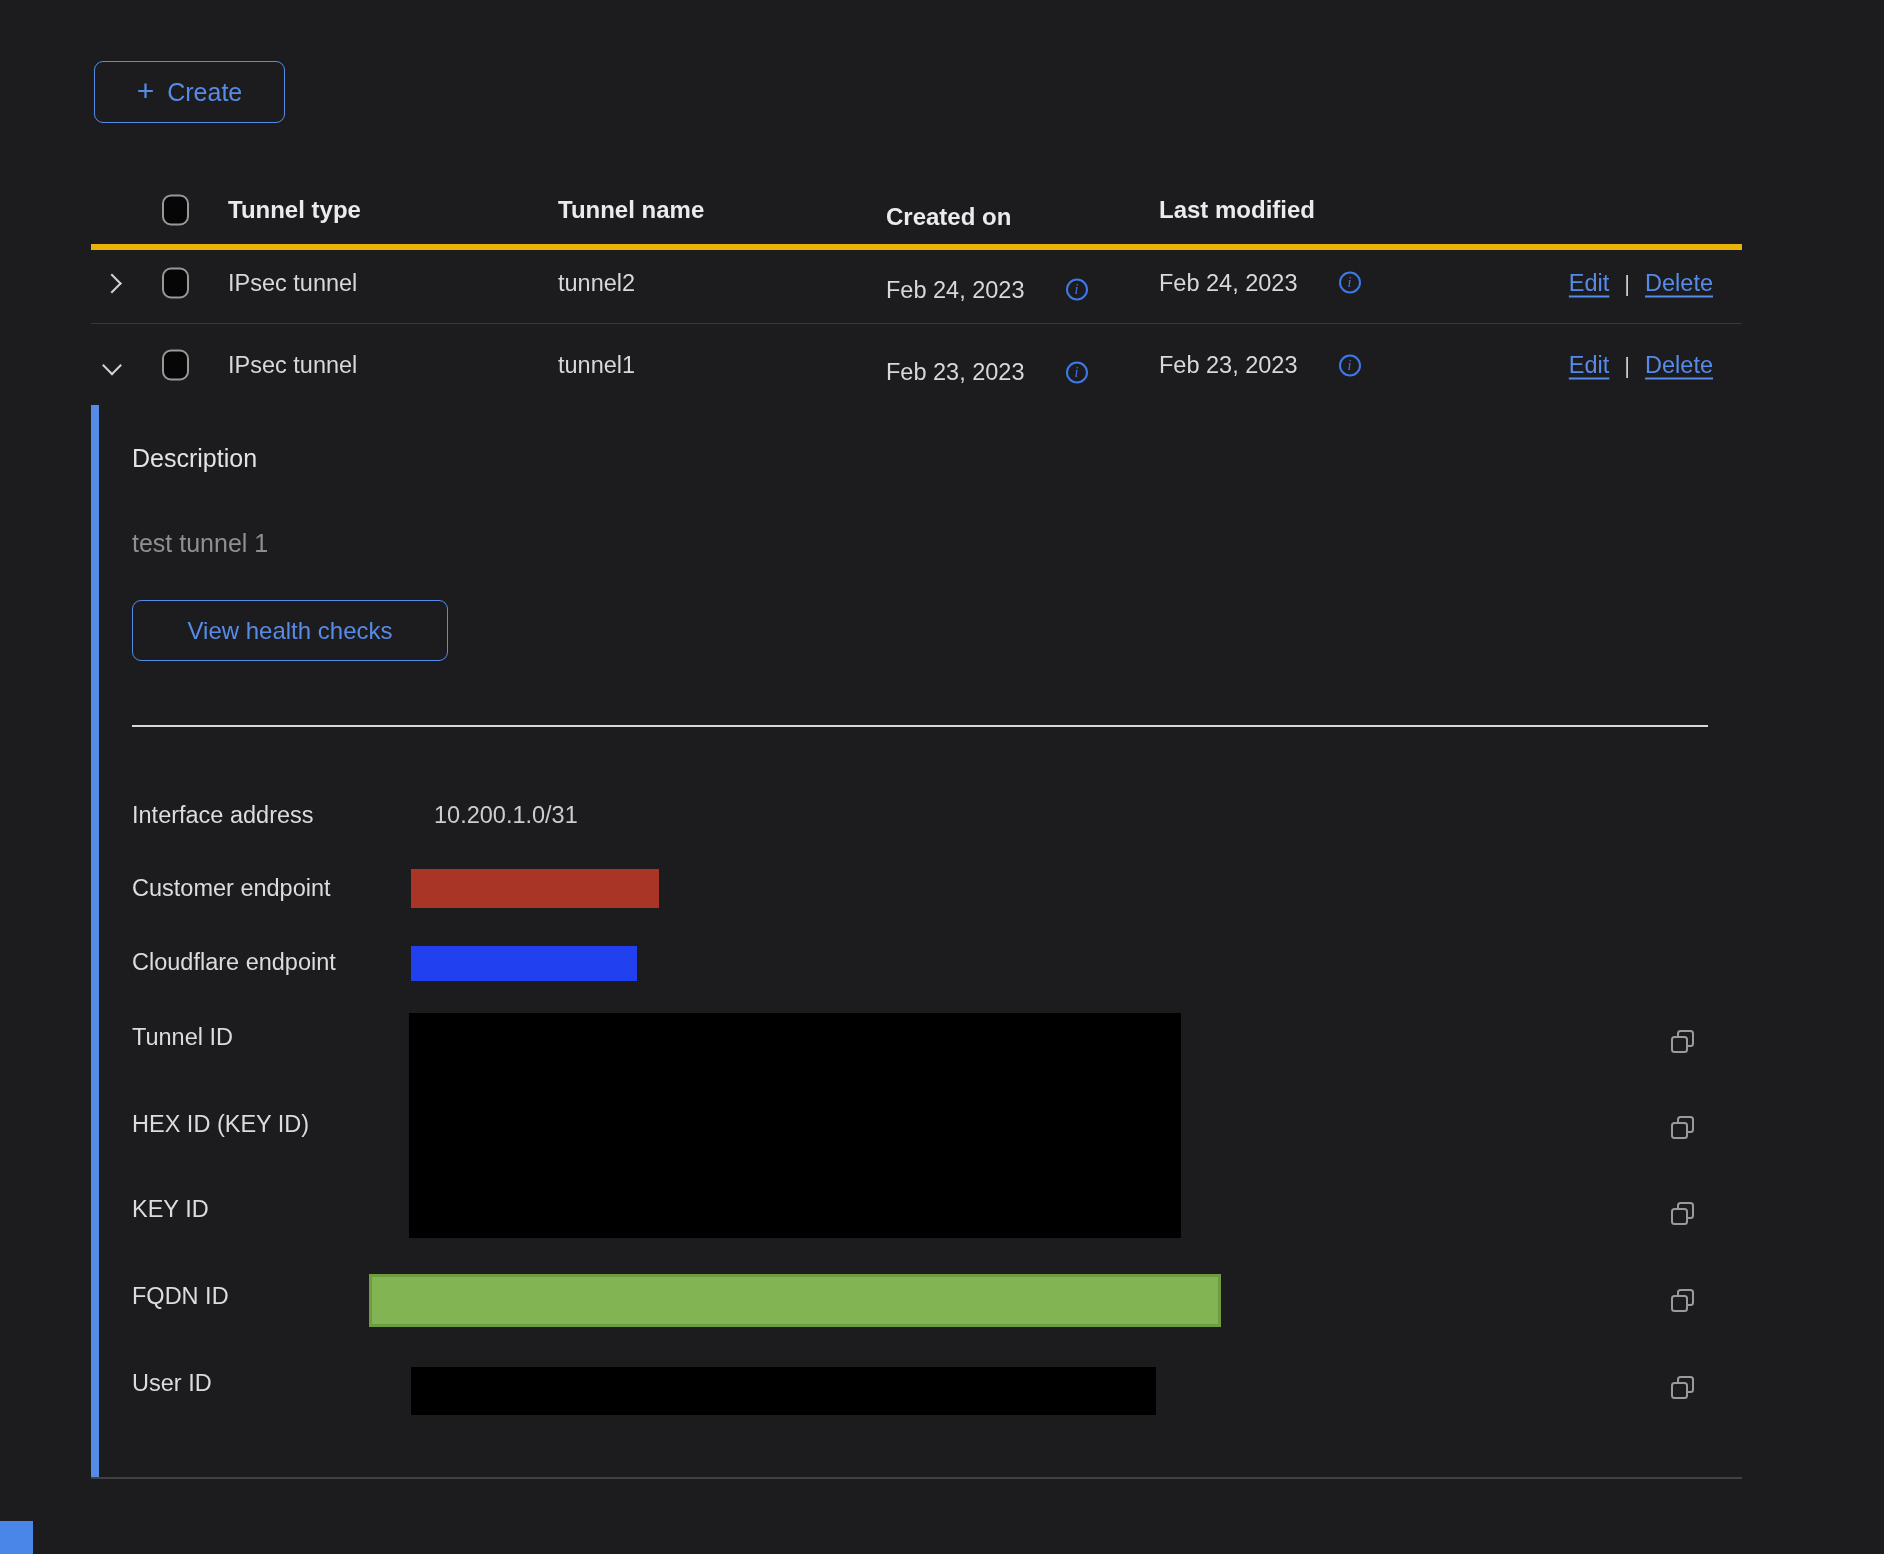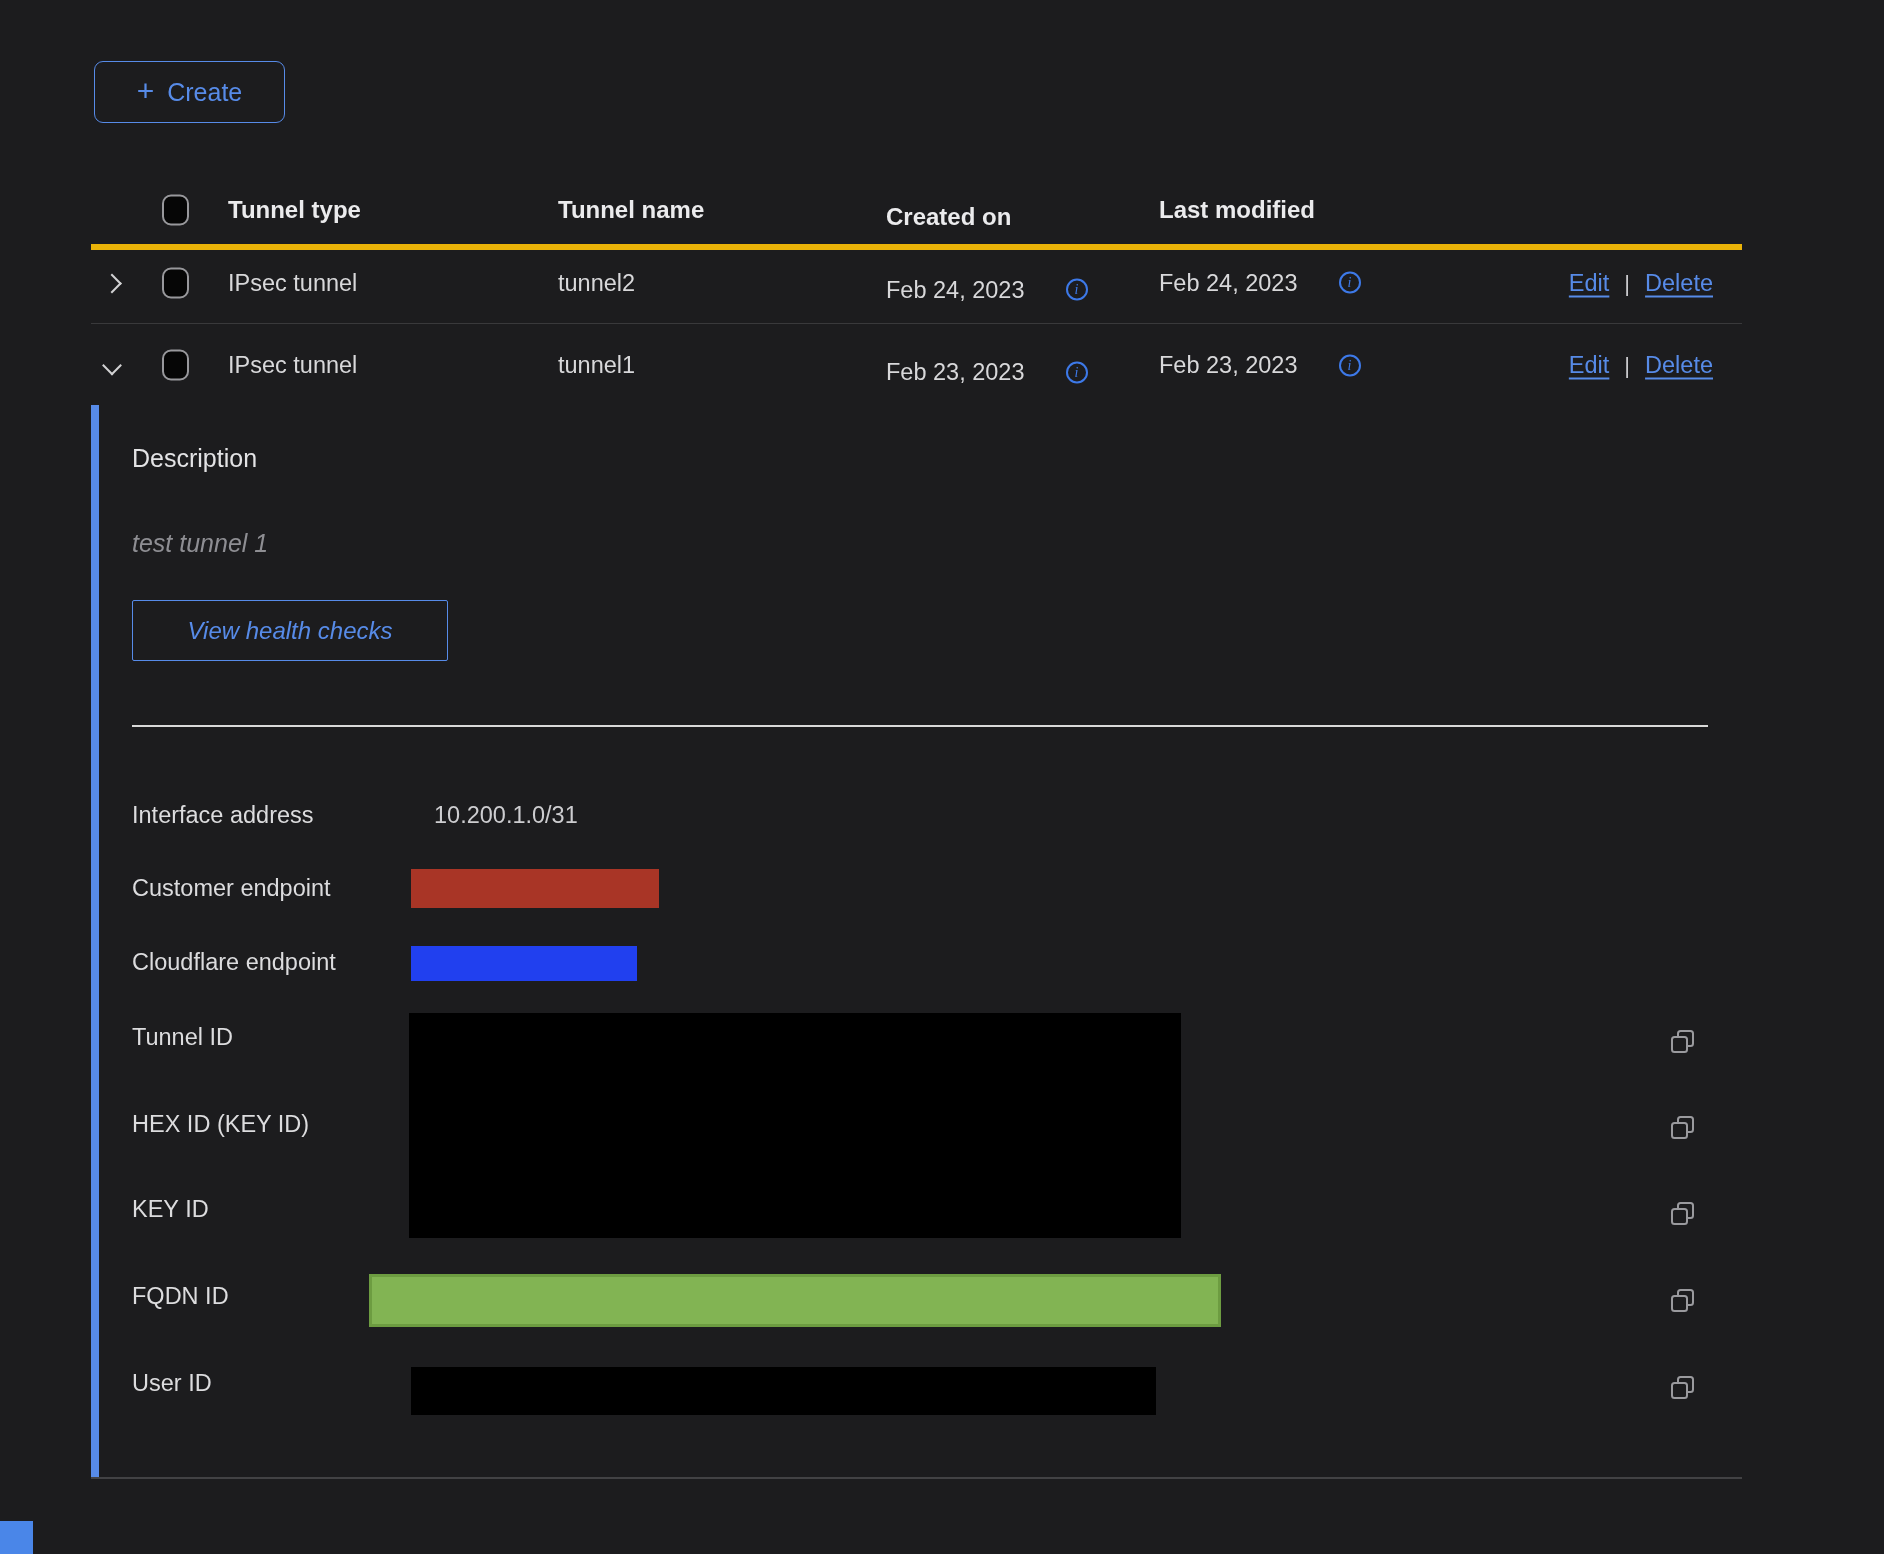--- a/index.html
+++ b/index.html
@@ -71,25 +71,25 @@
     font-size:23.5px;
   }
   .action-sep{color:#c9c9cd;font-size:22px;}
 
   
   .panel-bar{
     position:absolute;left:91px;top:405px;width:8px;height:1073px;background:var(--accent);
   }
   .abs{position:absolute;white-space:nowrap;}
   .desc-label{left:132px;top:444px;font-size:25px;color:#e3e3e5;}
-  .desc-value{left:132px;top:529px;font-size:25px;color:#8e8e93;font-style:italic;}
+  .desc-value{left:132px;top:529px;font-size:25px;color:#8e8e93;}
   .health-btn{
     position:absolute;left:132px;top:600px;width:316px;height:61px;
-    background:transparent;border:1.5px solid var(--accent);border-radius:2px;
-    color:var(--accent);font-size:24px;font-family:inherit;cursor:pointer;font-style:italic;
+    background:transparent;border:1.5px solid var(--accent);border-radius:9px;
+    color:var(--accent);font-size:24px;font-family:inherit;cursor:pointer;
   }
   .light-divider{
     position:absolute;left:132px;top:725px;width:1576px;height:2px;background:#d8d8d8;
   }
   .field-label{left:132px;font-size:23.5px;color:#dcdcde;}
   .field-value{left:434px;font-size:23.5px;color:#cdcdd0;}
 
   .redaction{position:absolute;}
   .red-box{left:411px;top:869px;width:248px;height:39px;background:var(--red);}
   .blue-box{left:411px;top:946px;width:226px;height:35px;background:var(--bluebox);}

